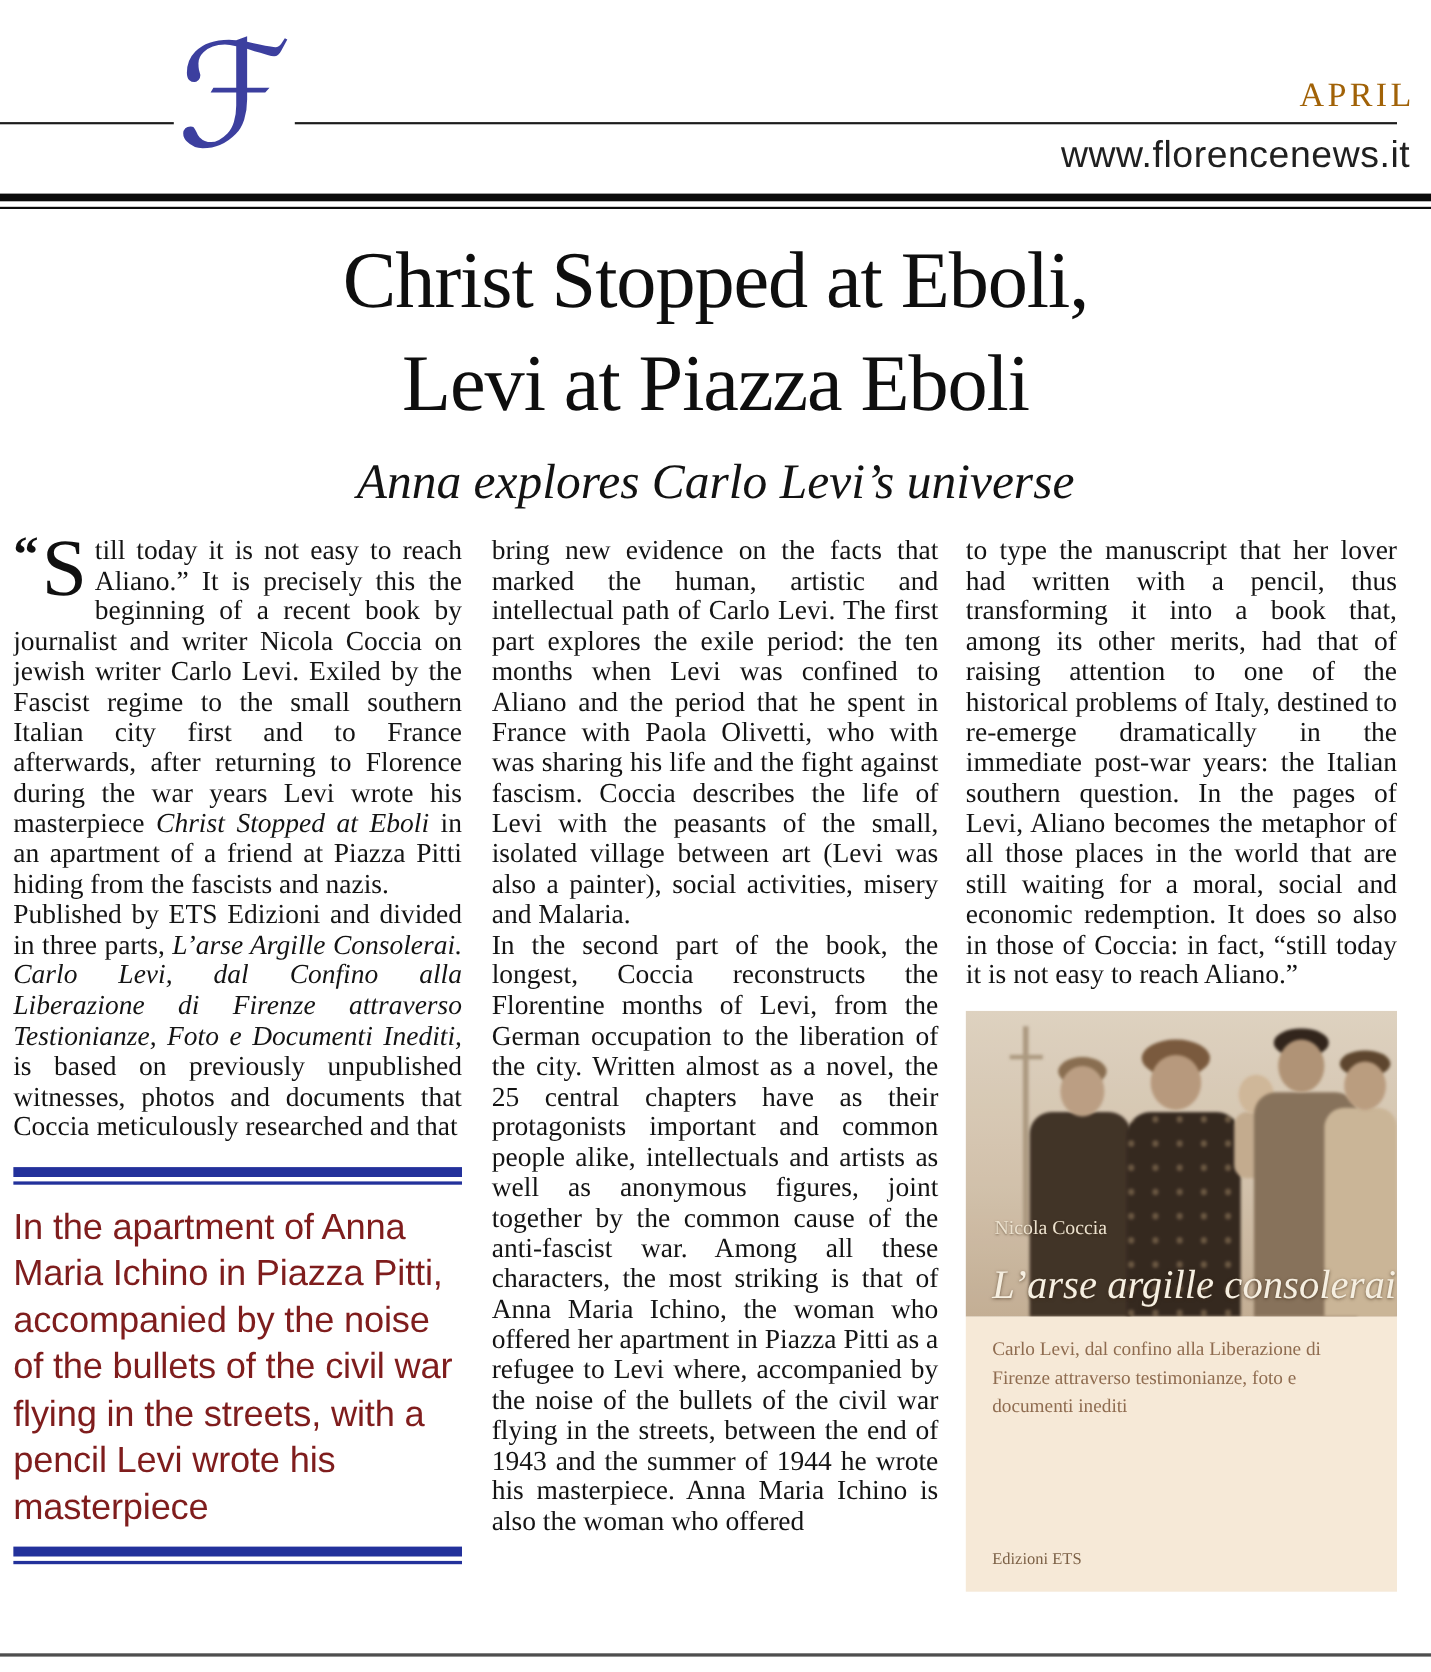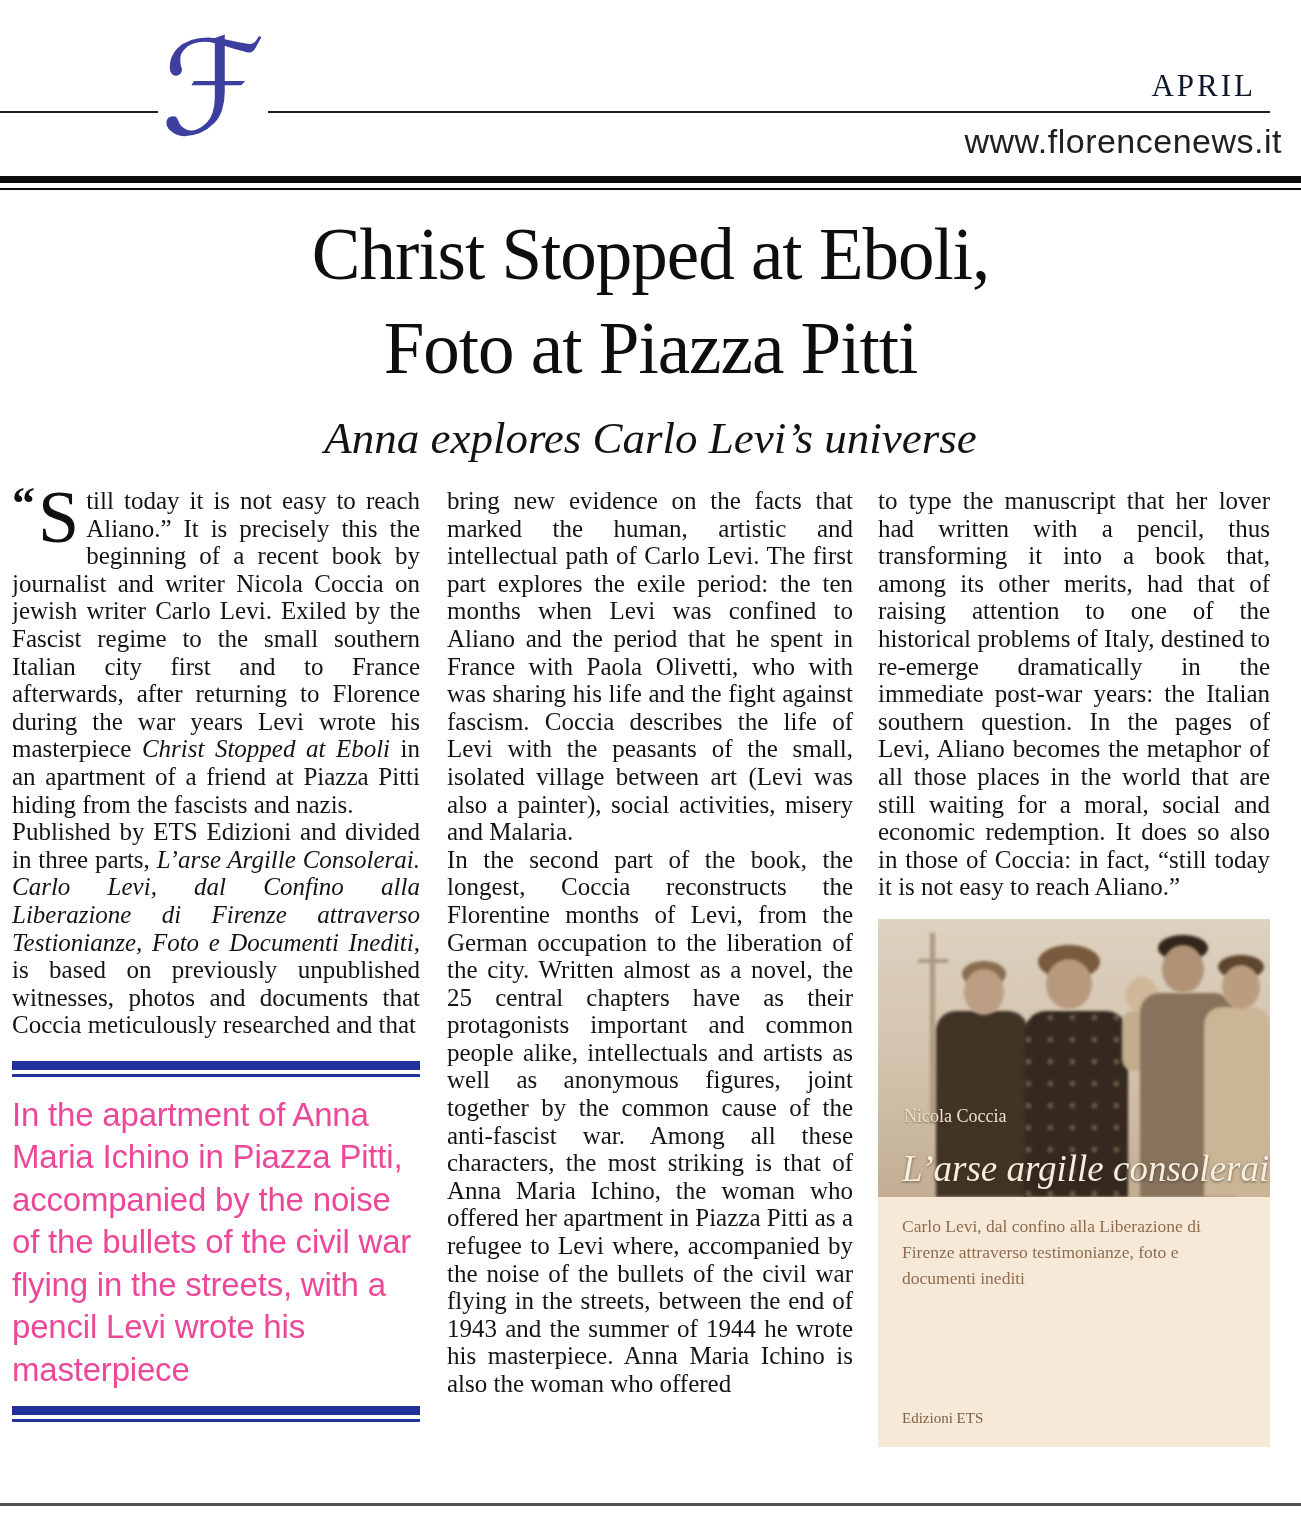--- a/index.html
+++ b/index.html
@@ -13,22 +13,22 @@
   .hairline { position:absolute; top:111px; height:2px; background:#1c1c1c; }
   .hairline.left  { left:0; width:160px; }
   .hairline.right { left:262px; width:1008px; }
   .logo {
     position:absolute; left:158px; top:18px; width:110px; height:150px;
     text-align:center; background:#fff;
     font-family:"DejaVu Sans","DejaVu Serif",serif;
     font-size:132px; line-height:140px; color:#3c3f9f; font-style:italic;
   }
   .april {
-    position:absolute; right:45px; top:68px;
-    font-size:31px; letter-spacing:3px; color:#0f172a;
+    position:absolute; right:15px; top:68px;
+    font-size:31px; letter-spacing:3px; color:#a16207;
   }
   .site {
     position:absolute; right:19px; top:122px;
     font-family:"Liberation Sans", sans-serif;
     font-size:34px; color:#202020; letter-spacing:0.5px;
   }
   .rule-thick { position:absolute; top:176px; left:0; width:100%; height:7px; background:#0b0b0b; }
   .rule-thin  { position:absolute; top:188px; left:0; width:100%; height:2px; background:#0b0b0b; }
   
   .headline-block { position:absolute; top:208px; left:0; width:100%; text-align:center; }
@@ -57,21 +57,21 @@
   .dropcap {
     float:left; font-size:74px; line-height:56px;
     margin:2px 7px 0 0; color:#101010;
   }
   
   .pullquote { margin-top:22px; }
   .pq-bar  { height:9px; background:#23319b; }
   .pq-line { height:3px; background:#23319b; margin-top:4px; }
   .pq-text {
     font-family:"Liberation Sans", sans-serif;
-    font-size:33px; line-height:42.5px; color:#ec4899;
+    font-size:33px; line-height:42.5px; color:#7f1d1d;
     text-align:left; margin:17px 0 15px 0; letter-spacing:-0.2px;
   }
   
   .book-cover { margin-top:18px; width:392px; height:464px; position:relative; }
   .cover-photo {
     position:relative; width:392px; height:278px; overflow:hidden;
     background:linear-gradient(180deg,#eae1d3 0%,#ddcfbc 55%,#ccb9a2 100%);
   }
   .cover-photo .shape { position:absolute; filter:blur(1.5px); }
   .pole   { left:52px;  top:14px; width:5px;  height:190px; background:#b2a28c; }
@@ -126,21 +126,21 @@
     <span>ℱ</span>
   </div>
   <div class="april">APRIL</div>
   <div class="site">www.florencenews.it</div>
   <div class="rule-thick"></div>
   <div class="rule-thin"></div>
 
   <div class="headline-block">
     <h1>
       <span>Christ Stopped at Eboli,</span><br>
-      <span>Foto at Piazza Pitti</span>
+      <span>Levi at Piazza Eboli</span>
     </h1>
     <div class="deck">Anna explores Carlo Levi’s universe</div>
   </div>
 
   <div class="columns">
 
     <div class="col col1">
       <p>
         <span class="bigquote">“</span>
         <span class="dropcap">S</span>

